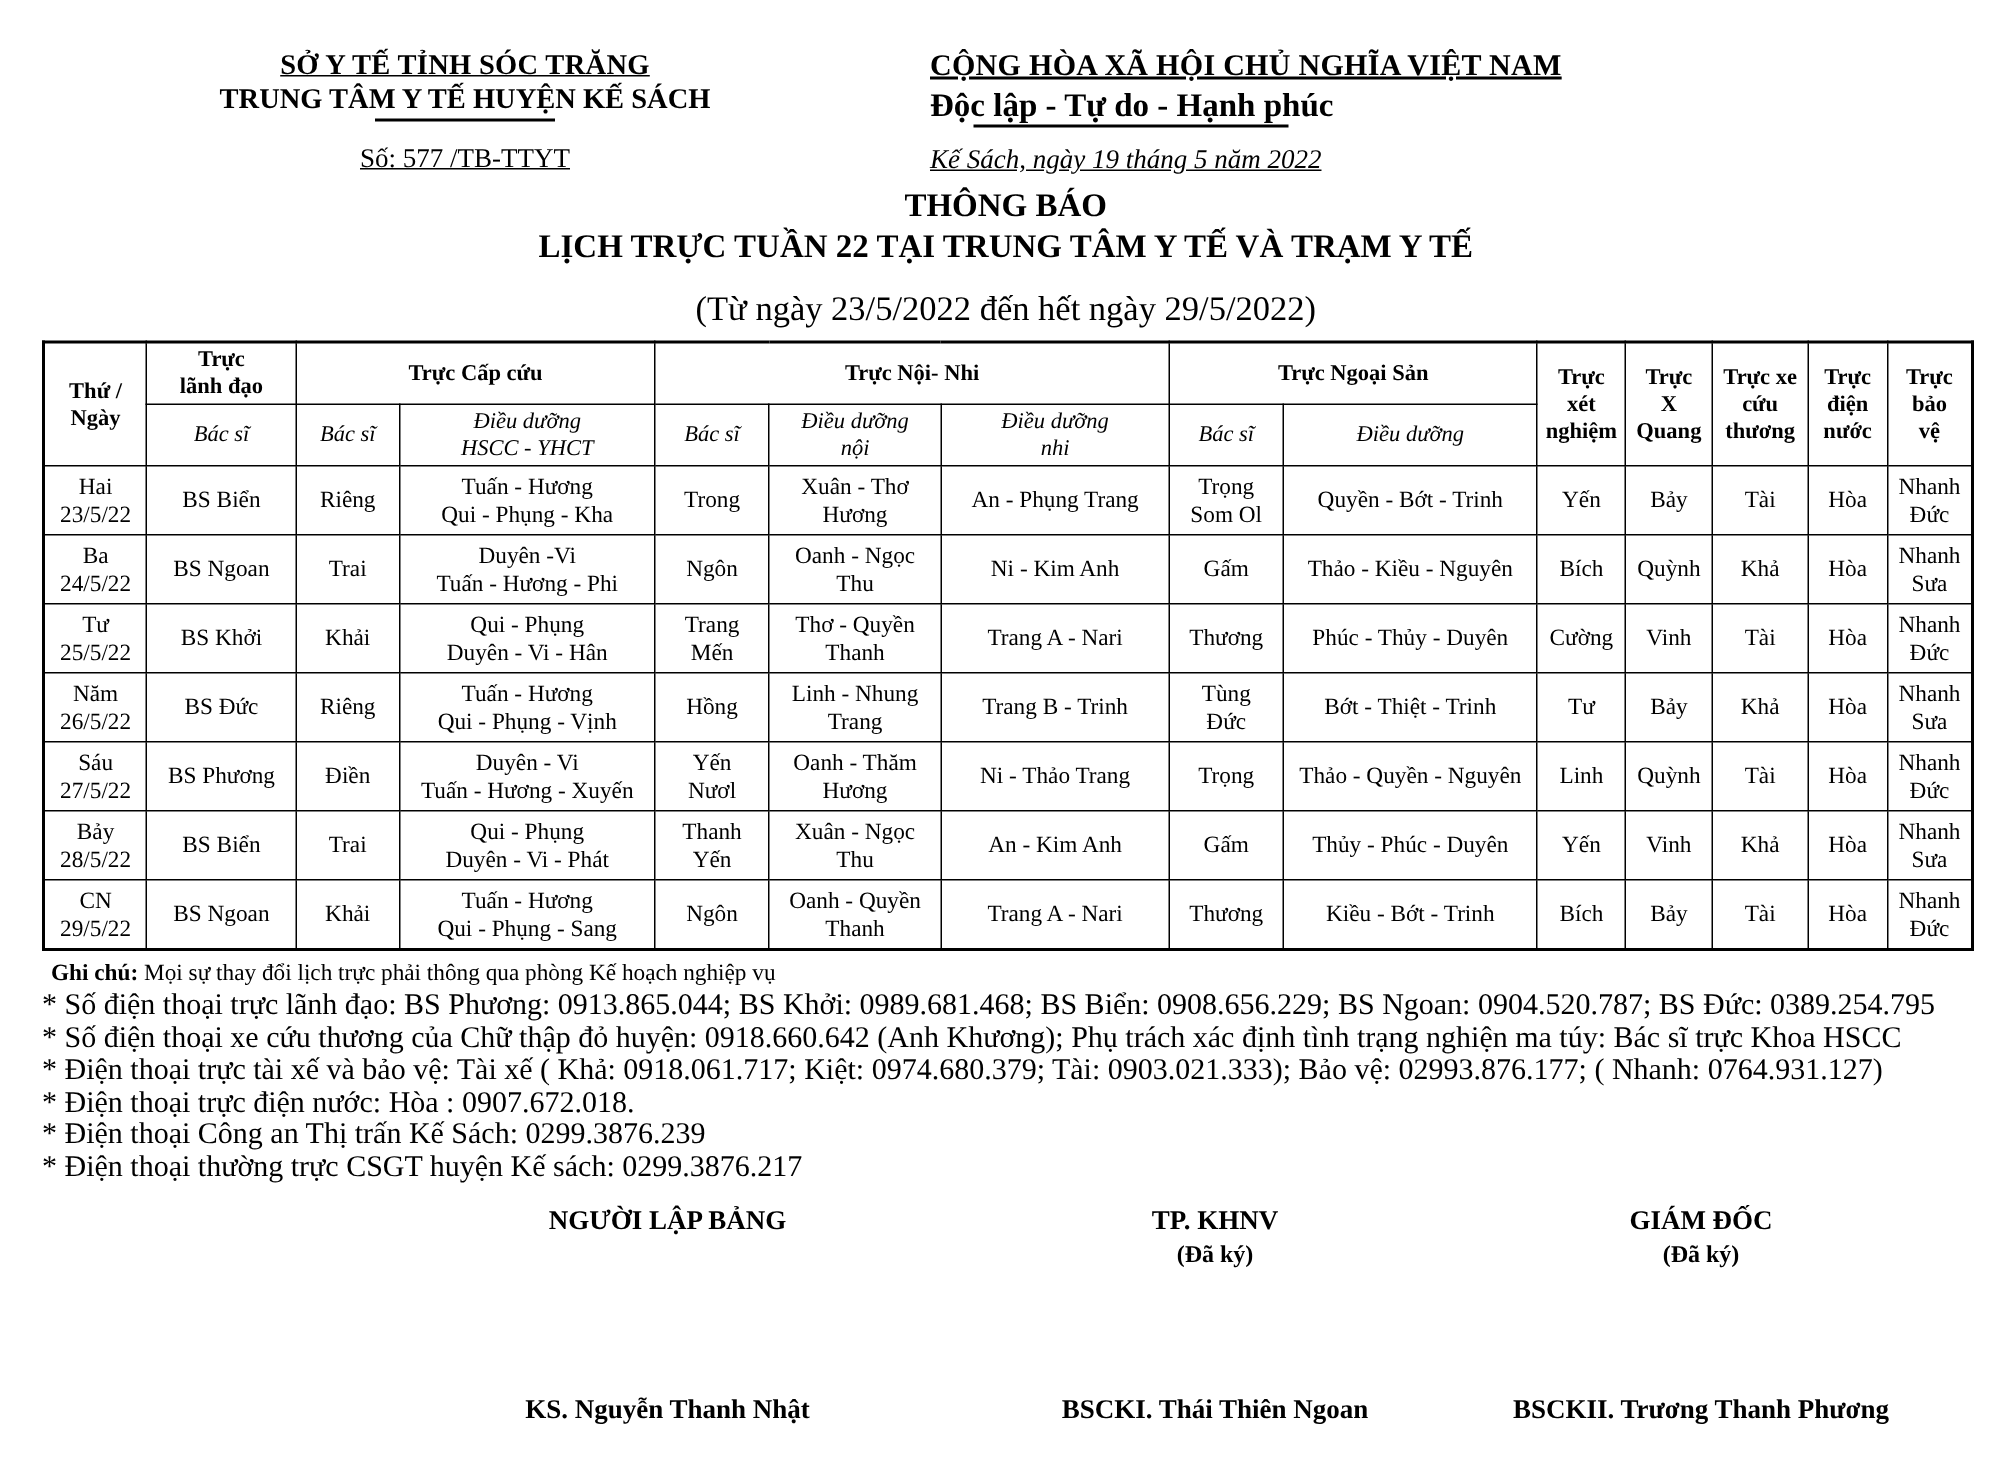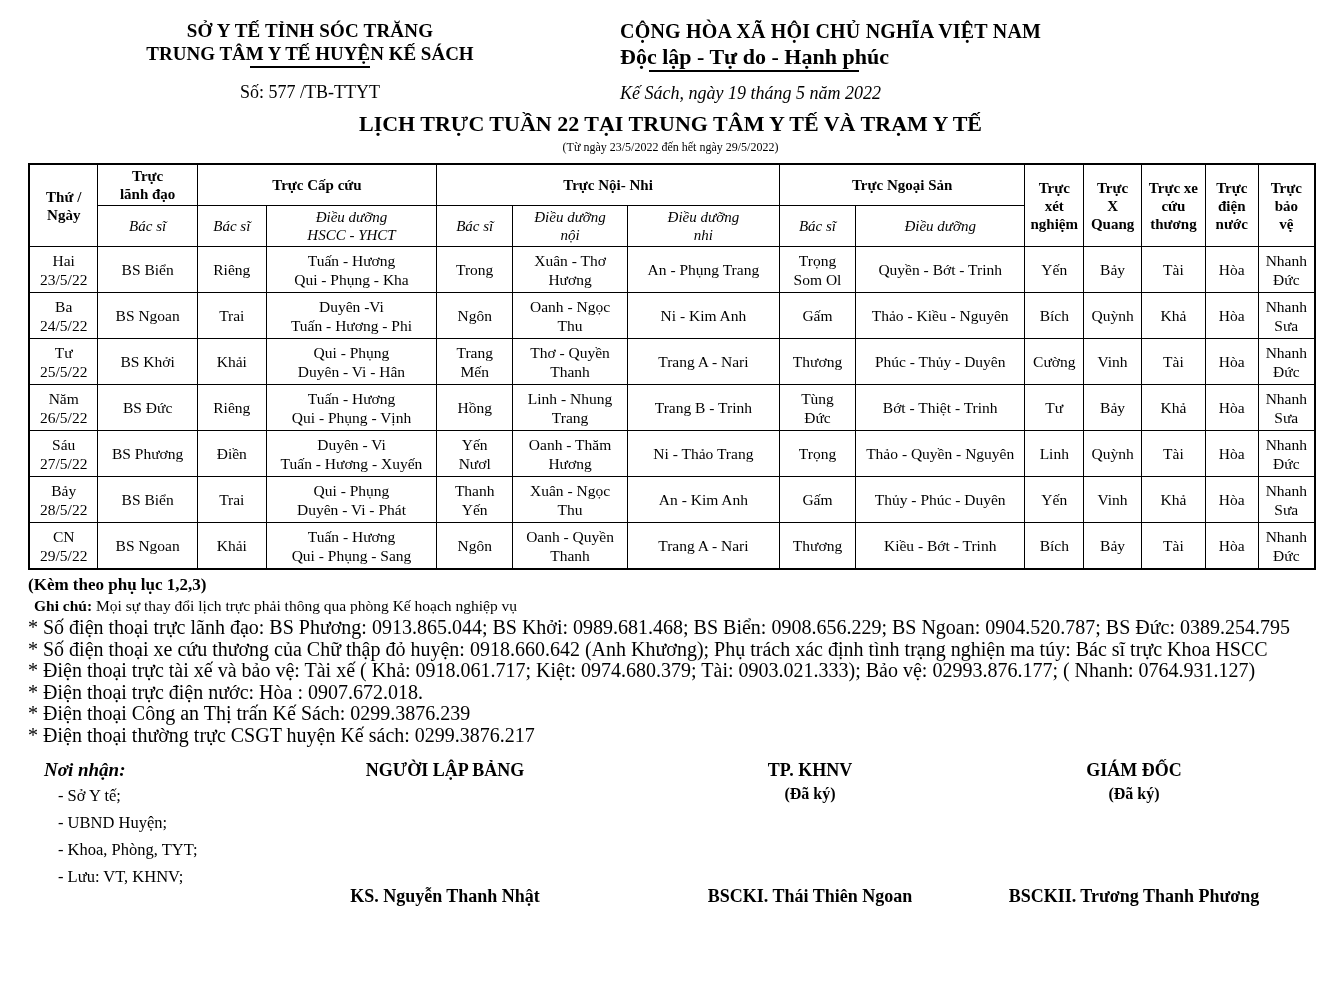--- a/index.html
+++ b/index.html
@@ -22,21 +22,22 @@
     position: relative;
     box-sizing: border-box;
     padding: 0;
   }
 
   
   .doc-header {
     display: flex;
     flex-direction: row;
     width: 100%;
-    padding-top: 19px;
+    padding-top: 32px;
+    text-decoration: underline;
   }
   .hdr-left {
     width: 620px;
     text-align: center;
   }
   .hdr-right {
     flex: 1;
     text-align: left;
   }
   .org-line1 {
@@ -106,22 +107,22 @@
     font-weight: bold;
     font-size: 22px;
     line-height: 27px;
   }
   .title-sub {
     font-weight: bold;
     font-size: 22px;
     line-height: 27px;
   }
   .title-range {
-    font-size: 12px;
-    margin-top: 3px;
+    font-size: 23px;
+    margin-top: 16px;
   }
 
   
   .table-wrap {
     margin: 8px 0 0 28px;
     width: 1288px;
   }
   table.sched {
     border-collapse: collapse;
     table-layout: fixed;
@@ -260,20 +261,21 @@
       <div class="doc-number">Số: 577 /TB-TTYT</div>
     </div>
     <div class="hdr-right">
       <div class="nation-line1">CỘNG HÒA XÃ HỘI CHỦ NGHĨA VIỆT NAM</div>
       <div><span class="nation-line2">Độc lập - Tự do - Hạnh phúc</span></div>
       <div class="place-date">Kế Sách, ngày 19 tháng 5 năm 2022</div>
     </div>
   </div>
 
   <div class="title-block">
+    <div class="title-main">THÔNG BÁO</div>
     <div class="title-sub">LỊCH TRỰC TUẦN 22 TẠI TRUNG TÂM Y TẾ VÀ TRẠM Y TẾ</div>
     <div class="title-range">(Từ ngày 23/5/2022 đến hết ngày 29/5/2022)</div>
   </div>
 
   <div class="table-wrap">
     <table class="sched">
       <colgroup>
         <col class="c-day">
           <col class="c-ld">
           <col class="c-cc-bs">
@@ -480,38 +482,30 @@
           <td class="multi">Tài</td>
           <td class="multi">Hòa</td>
           <td class="multi">Nhanh
 Đức</td>
         </tr>
       </tbody>
     </table>
   </div>
 
   <div class="notes">
-    <div class="note-attach">(Kèm theo phụ lục 1,2,3)</div>
     <div class="note-ghi"><span class="ghi-chu-label">Ghi chú:</span><span> Mọi sự thay đổi lịch trực phải thông qua phòng Kế hoạch nghiệp vụ</span></div>
     <div class="note-line">* Số điện thoại trực lãnh đạo: BS Phương: 0913.865.044; BS Khởi:  0989.681.468; BS Biển: 0908.656.229; BS Ngoan: 0904.520.787; BS Đức: 0389.254.795</div>
     <div class="note-line">* Số điện thoại xe cứu thương của Chữ thập đỏ huyện: 0918.660.642 (Anh Khương); Phụ trách xác định tình trạng nghiện ma túy: Bác sĩ trực Khoa HSCC</div>
     <div class="note-line">* Điện thoại trực tài xế và bảo vệ: Tài  xế ( Khả: 0918.061.717;   Kiệt: 0974.680.379; Tài: 0903.021.333);  Bảo vệ: 02993.876.177; ( Nhanh: 0764.931.127)</div>
     <div class="note-line">* Điện thoại trực điện nước: Hòa : 0907.672.018.</div>
     <div class="note-line">* Điện thoại Công an Thị trấn Kế Sách: 0299.3876.239</div>
     <div class="note-line">* Điện thoại thường trực CSGT huyện Kế sách: 0299.3876.217</div>
   </div>
 
   <div class="footer">
-    <div class="recipients">
-      <div class="recip-title">Nơi nhận:</div>
-      <div class="recip-item">- Sở Y tế;</div>
-      <div class="recip-item">- UBND Huyện;</div>
-      <div class="recip-item">- Khoa, Phòng, TYT;</div>
-      <div class="recip-item">- Lưu: VT, KHNV;</div>
-    </div>
 
     <div class="sig-col c1">
       <div class="sig-role">NGƯỜI LẬP BẢNG</div>
       <div class="sig-signed"></div>
       <div class="sig-name">KS. Nguyễn Thanh Nhật</div>
     </div>
 
     <div class="sig-col c2">
       <div class="sig-role">TP. KHNV</div>
       <div class="sig-signed">(Đã ký)</div>

